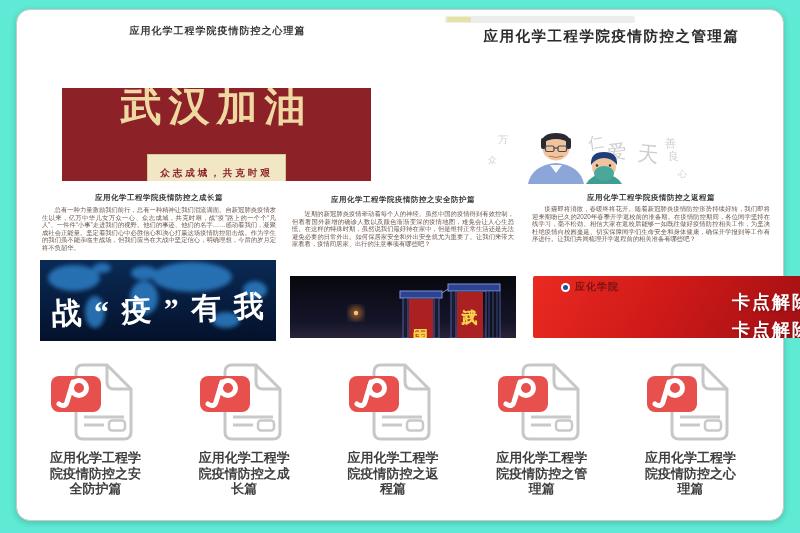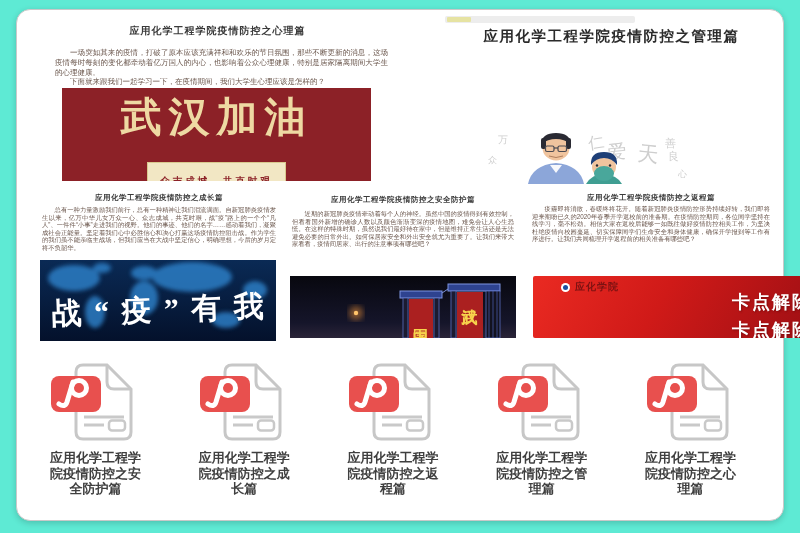--- a/index.html
+++ b/index.html
@@ -6,21 +6,21 @@
   .screen{position:relative;width:800px;height:533px;background:#5eead4;overflow:hidden;
           font-family:"Liberation Sans",sans-serif;}
   .card{position:absolute;left:16px;top:9px;width:766px;height:510px;background:#fff;
         border:1px solid #c9c9c9;border-radius:14px;box-shadow:0 2px 6px rgba(0,0,0,.18);}
   .abs{position:absolute;}
   
   .t1-title{left:35px;top:24px;width:365px;text-align:center;font-size:10px;font-weight:bold;color:#3a3a3a;letter-spacing:1px;}
   .t1-body{left:55px;top:48px;width:333px;font-size:7.5px;line-height:1.3;color:#6a564c;text-align:justify;}
   .t1-body p{margin:0;text-indent:2em;}
   .wh-banner{left:62px;top:88px;width:309px;height:93px;background:#8c2127;text-align:center;overflow:hidden;}
-  .wh-head{margin-top:9px;font-family:Liberation Sans, sans-serif;font-weight:bold;font-size:41px;
+  .wh-head{margin-top:1px;font-family:Liberation Mono, monospace;font-weight:bold;font-size:41px;
            color:#eed9a3;letter-spacing:7px;line-height:1;white-space:nowrap;}
   .wh-strip{display:inline-block;margin-top:6px;background:#f2e7c4;border:1px solid #d9c98f;
             color:#8c2127;font-weight:bold;font-size:9.5px;letter-spacing:3px;padding:12px 12px;}
   
   .stub-bar{left:445px;top:16px;width:190px;height:7px;background:#ededed;border-radius:2px;}
   .stub-mark{left:447px;top:17px;width:24px;height:5px;background:#e6e3a2;border-radius:1px;}
   .t2-title{left:438px;top:27px;width:347px;text-align:center;font-size:14.5px;font-weight:bold;color:#2b2b2b;letter-spacing:1.5px;}
   .t2-body{left:447px;top:47px;width:337px;font-size:10.5px;line-height:1.6;letter-spacing:.6px;
            color:#3a3a3a;text-align:justify;text-indent:2em;}
   .t2-art{left:482px;top:127px;width:218px;height:57px;}
@@ -50,24 +50,20 @@
   .file-label{margin-top:4px;width:98px;text-align:center;font-size:13px;font-weight:bold;
               color:#3f3f3f;line-height:15.5px;}
 </style>
 </head>
 <body>
 
 <div class="screen">
   <div class="card"></div>
 
   <div class="abs t1-title">应用化学工程学院疫情防控之心理篇</div>
-  <div class="abs t1-body">
-    <p>一场突如其来的疫情，打破了原本应该充满祥和和欢乐的节日氛围，那些不断更新的消息，这场疫情每时每刻的变化都牵动着亿万国人的内心，也影响着公众心理健康，特别是居家隔离期间大学生的心理健康。</p>
-    <p>下面就来跟我们一起学习一下，在疫情期间，我们大学生心理应该是怎样的？</p>
-  </div>
   <div class="abs wh-banner">
     <div class="wh-head">武汉加油</div><br>
     <span class="wh-strip">众志成城，共克时艰</span>
   </div>
 
   <div class="abs stub-bar"></div>
   <div class="abs stub-mark"></div>
   <div class="abs t2-title">应用化学工程学院疫情防控之管理篇</div>
   <svg class="abs t2-art" viewBox="0 0 218 57">
     <g font-family="Liberation Serif,serif" fill="#aeaeae" opacity="0.6">

